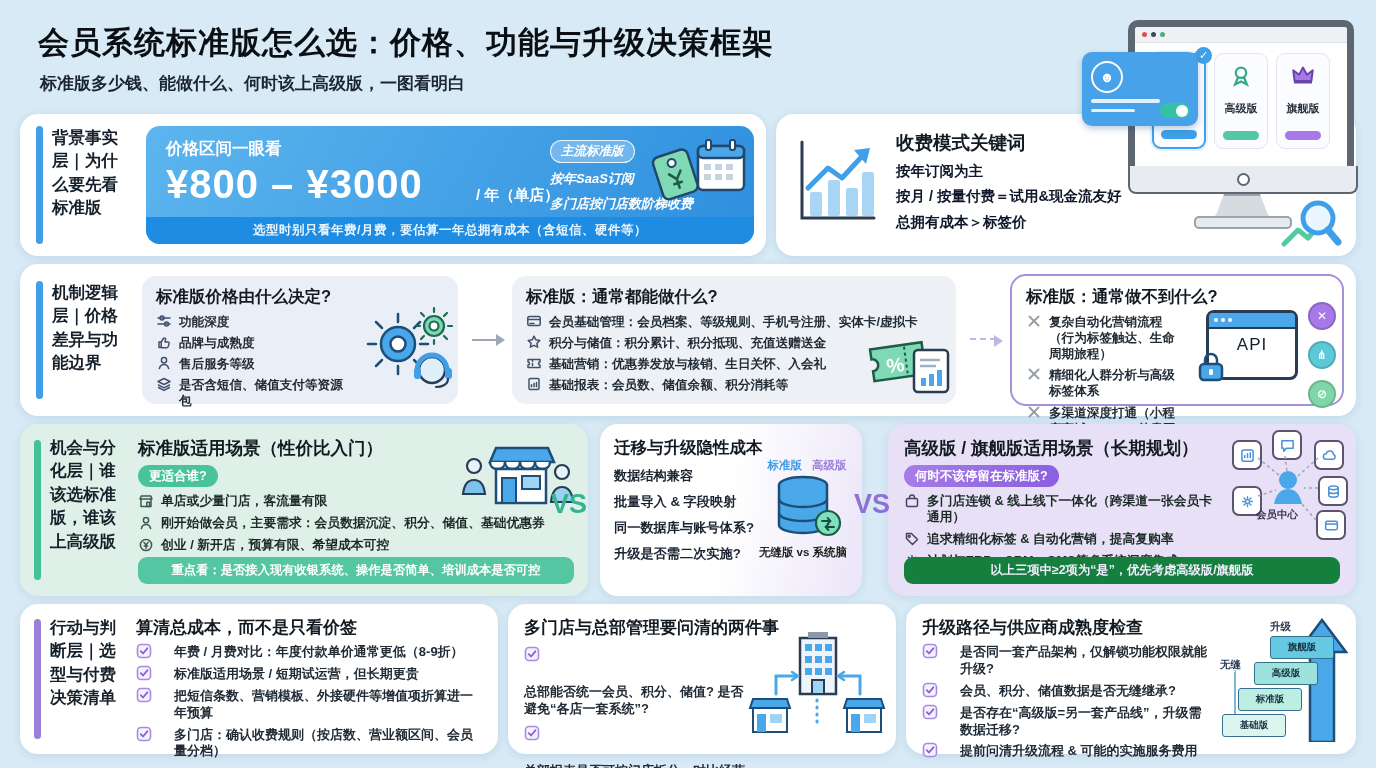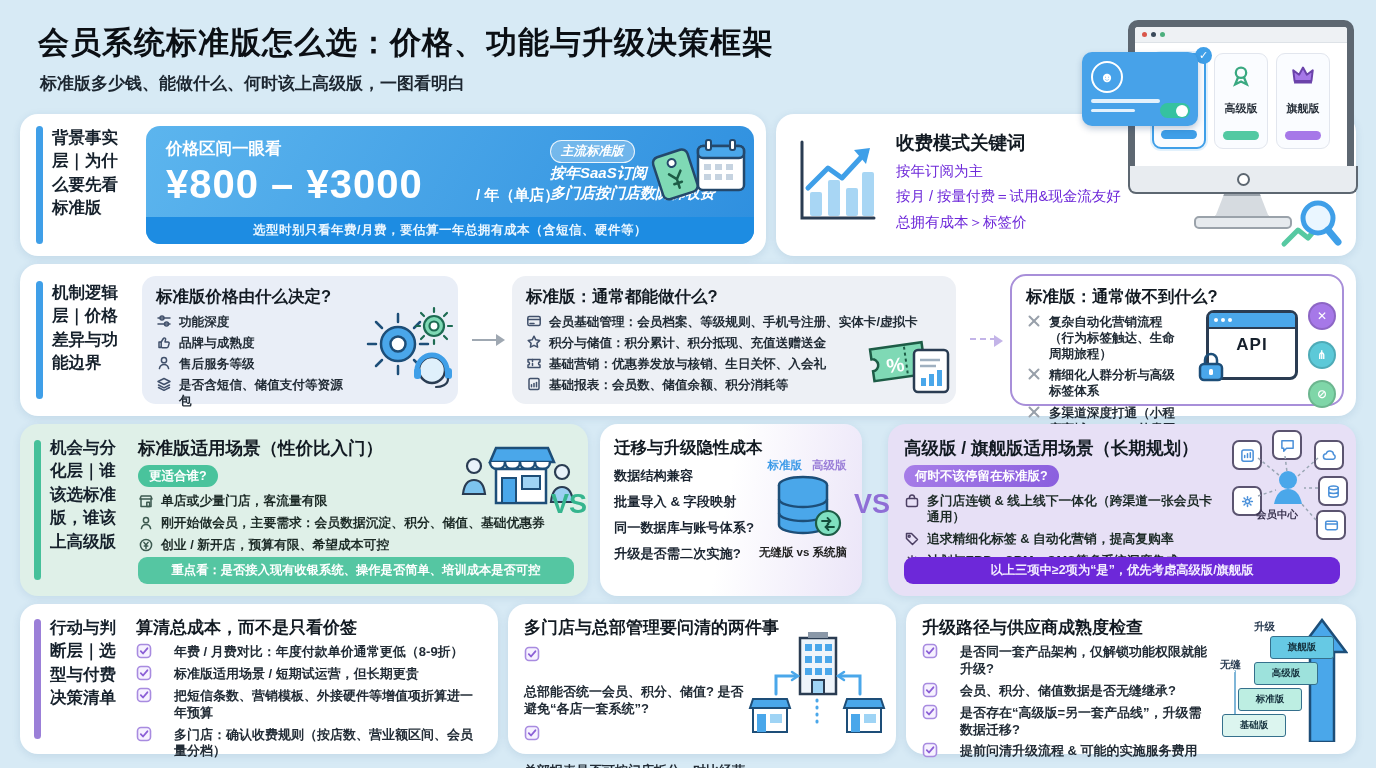--- a/index.html
+++ b/index.html
@@ -13,27 +13,27 @@
   .side .bar{width:7px;border-radius:4px;flex:none;}
   .side .stxt{font-weight:800;font-size:16.5px;line-height:1.42;color:#15202b;}
   
   #row1a{left:20px;top:114px;width:746px;height:142px;display:flex;gap:12px;padding:12px 12px 12px 16px;box-sizing:border-box;}
   #priceBox{flex:1;border-radius:14px;background:linear-gradient(120deg,#5cb5ee 0%,#2e8fdf 100%);position:relative;overflow:hidden;color:#fff;}
   #priceLabel{position:absolute;left:20px;top:12px;font-size:16.5px;font-weight:800;}
   #priceRange{position:absolute;left:20px;top:36px;font-size:40px;font-weight:800;letter-spacing:1px;}
   #priceUnit{position:absolute;left:330px;top:60px;font-size:15px;font-weight:800;}
   #priceSide{position:absolute;left:404px;top:14px;width:180px;font-style:italic;}
   #priceBadge{display:inline-block;background:rgba(255,255,255,.28);border:1.5px solid rgba(255,255,255,.85);border-radius:12px;padding:2px 10px;font-size:12.5px;font-weight:800;}
-  .priceLine{font-size:15px;font-weight:700;margin-top:1px;white-space:nowrap;}
+  .priceLine{font-size:13px;font-weight:700;margin-top:7px;white-space:nowrap;}
   #priceFooter{position:absolute;left:0;right:0;bottom:0;height:27px;background:#1d8ce2;display:flex;align-items:center;justify-content:center;font-size:12.5px;font-weight:800;color:#eaf6ff;letter-spacing:.5px;}
   #tagCal{position:absolute;right:4px;top:6px;}
   #row1b{left:776px;top:114px;width:580px;height:142px;padding:16px 18px;box-sizing:border-box;display:flex;gap:16px;}
   #kwIconWrap{flex:none;padding-top:6px;}
   #kwTitle{font-size:18.5px;font-weight:800;margin-bottom:4px;}
-  .kwItem{font-size:14.5px;font-weight:400;line-height:1.75;color:#6d28d9;}
+  .kwItem{font-size:14.5px;font-weight:700;line-height:1.75;color:#0f172a;}
   
   #hero{position:absolute;left:1082px;top:6px;width:286px;height:240px;z-index:6;}
   #monitor{position:absolute;left:46px;top:14px;width:212px;height:146px;background:#fff;border:7px solid #5d6771;border-radius:10px;}
   #browserBar{height:15px;background:#eef1f4;border-bottom:1px solid #dde2e7;border-radius:3px 3px 0 0;display:flex;align-items:center;gap:4px;padding-left:7px;}
   .bdot{width:5px;height:5px;border-radius:50%;}
   #plansRow{display:flex;gap:8px;justify-content:center;padding-top:10px;}
   .plan-card{width:54px;height:96px;border-radius:9px;background:#fafcff;border:1.5px solid #e2e6ee;display:flex;flex-direction:column;align-items:center;justify-content:space-between;padding:9px 4px 8px;box-sizing:border-box;position:relative;}
   .plan-card.selected{border:2px solid #3f9fe8;box-shadow:0 0 0 2px rgba(63,159,232,.15);}
   .plan-card.selected:after{content:"✓";position:absolute;right:-8px;top:-8px;width:17px;height:17px;border-radius:50%;background:#3f9fe8;color:#fff;font-size:11px;font-weight:800;display:flex;align-items:center;justify-content:center;}
   .plan-label{font-size:11px;font-weight:800;color:#2a323c;}
@@ -63,38 +63,38 @@
   #box3 .featList{padding-right:148px;}
   .conn{flex:none;width:26px;height:2.5px;background:#9fa8b2;position:relative;}
   .conn:after{content:"";position:absolute;right:-7px;top:-5px;border-left:9px solid #9fa8b2;border-top:6px solid transparent;border-bottom:6px solid transparent;}
   .conn.dotted{background:none;border-top:2.5px dashed #c3b4e8;}
   .conn.dotted:after{border-left-color:#c3b4e8;}
   #gearsArt{position:absolute;right:2px;top:30px;}
   #couponArt{position:absolute;right:4px;bottom:4px;}
   #apiArt{position:absolute;right:44px;top:34px;width:86px;height:64px;background:#fff;border:3px solid #2a3c52;border-radius:8px;}
   #apiArt .bar{height:14px;background:#4aa7ea;border-bottom:2px solid #2a3c52;border-radius:4px 4px 0 0;display:flex;align-items:center;gap:3px;padding-left:5px;}
   #apiArt .bar i{width:4px;height:4px;border-radius:50%;background:#fff;}
-  #apiLabel{text-align:center;font-weight:700;font-size:17px;color:#16202c;margin-top:6px;letter-spacing:1px;}
+  #apiLabel{text-align:center;font-weight:400;font-size:17px;color:#16202c;margin-top:6px;letter-spacing:1px;}
   #apiLock{position:absolute;left:-13px;bottom:-10px;}
   .sideCircles{position:absolute;right:6px;top:26px;display:flex;flex-direction:column;gap:11px;}
   .scirc{width:24px;height:24px;border-radius:50%;display:flex;align-items:center;justify-content:center;color:#fff;font-size:12px;font-weight:800;border:2px solid rgba(0,0,0,.15);}
   
   #row3g{left:20px;top:424px;width:568px;height:172px;background:#dff0e8;border-radius:18px;box-shadow:0 2px 8px rgba(30,80,130,.10);position:absolute;display:flex;gap:10px;padding:12px 14px;box-sizing:border-box;}
   #row3g .content{flex:1;position:relative;}
   .secTitle{font-size:17.5px;font-weight:800;}
   .pill{display:inline-block;border-radius:11px;padding:2.5px 11px;color:#fff;font-size:12.5px;font-weight:800;margin-top:5px;}
   #gBadge{background:#49c39c;}
   #pBadge{background:linear-gradient(120deg,#a77ee8,#8a5ede);}
   .sceneList .item{display:flex;gap:7px;align-items:flex-start;font-size:12.8px;font-weight:600;color:#1c2a26;margin-top:5.5px;line-height:1.3;}
   .sceneList .ic{flex:none;width:16px;height:16px;}
   .sceneList .ic svg{width:16px;height:16px;stroke:#3d5a50;fill:none;stroke-width:1.5;stroke-linecap:round;stroke-linejoin:round;}
   #row3p .sceneList .ic svg{stroke:#4b3f63;}
   .rowFooter{position:absolute;left:0;right:0;bottom:0;border-radius:9px;text-align:center;font-size:12.3px;font-weight:800;color:#fff;padding:5px 6px;}
   #gFooter{background:#55c6a2;}
-  #pFooter{background:#6d28d9;color:#f3edff;}
+  #pFooter{background:#15803d;color:#f3edff;}
   #storeArt{position:absolute;right:-2px;top:-8px;}
   .vs{position:absolute;font-size:27px;font-weight:800;z-index:4;}
   #vs1{left:551px;top:489px;color:#35b58e;}
   #vs2{left:854px;top:489px;color:#8f6ed6;}
   #row3m{left:600px;top:424px;width:262px;height:172px;border-radius:18px;position:absolute;background:linear-gradient(100deg,#ffffff 48%,#ebe5f8 100%);box-shadow:0 2px 8px rgba(30,80,130,.10);padding:13px 14px;box-sizing:border-box;}
   #migList div{font-size:13.2px;font-weight:700;color:#1a2430;margin-top:8px;}
   #migArt{position:absolute;right:7px;top:34px;width:96px;text-align:center;}
   #migTags{display:flex;justify-content:center;gap:10px;font-size:11.5px;font-weight:800;}
   #migTagL{color:#3d9be8;}
   #migTagR{color:#9b7fd8;}
@@ -114,21 +114,21 @@
   .ckTitle{font-size:17px;font-weight:800;margin-bottom:4px;}
   .ckList .item{display:flex;gap:22px;align-items:flex-start;font-size:13px;font-weight:600;color:#222c36;margin-top:5px;line-height:1.3;}
   .ckList .ic{flex:none;width:16px;height:16px;margin-top:-1px;}
   .ckList .ic svg{width:16px;height:16px;}
   #row4b .ckList{width:225px;}
   #row4b .ckList .item{margin-top:8px;flex-direction:column;}
   #row4c .ckList{padding-right:132px;}
   #hqArt{position:absolute;right:10px;top:26px;}
   #stairArt{position:absolute;right:6px;top:14px;width:128px;height:128px;}
   .stairStep{position:absolute;width:62px;height:21px;border:1.5px solid #35708c;border-radius:3px;display:flex;align-items:center;justify-content:center;font-size:9.5px;font-weight:800;color:#14303c;}
-  #stairUp{position:absolute;left:32px;top:2px;font-size:10.5px;font-weight:800;color:#2a3c52;}
+  #stairUp{position:absolute;left:48px;top:2px;font-size:10.5px;font-weight:800;color:#2a3c52;}
   #stairSeam{position:absolute;left:-2px;top:40px;font-size:10.5px;font-weight:800;color:#2a3c52;text-align:center;}
   #stairArrow{position:absolute;right:2px;top:0px;}
   .dotcurve{position:absolute;border-left:2px dashed #7fb6d8;height:64px;left:12px;top:52px;border-radius:40px;}
 </style>
 </head>
 <body>
 
 <div id="title">会员系统标准版怎么选：价格、功能与升级决策框架</div>
 <div id="subtitle">标准版多少钱、能做什么、何时该上高级版，一图看明白</div>
 

